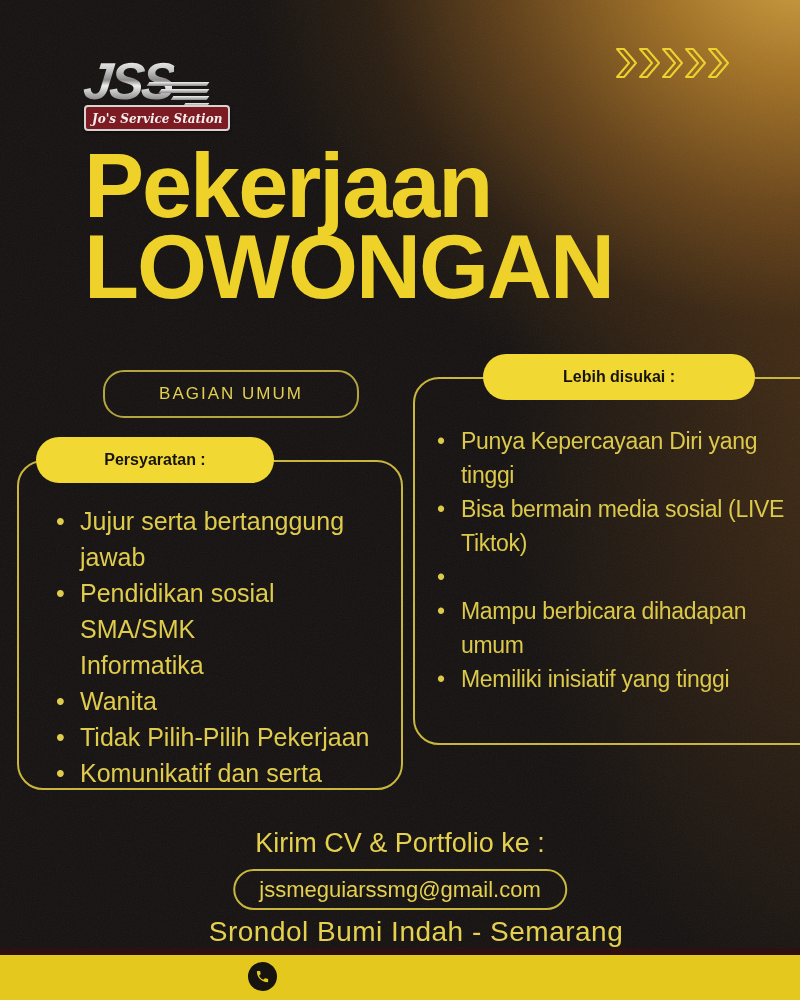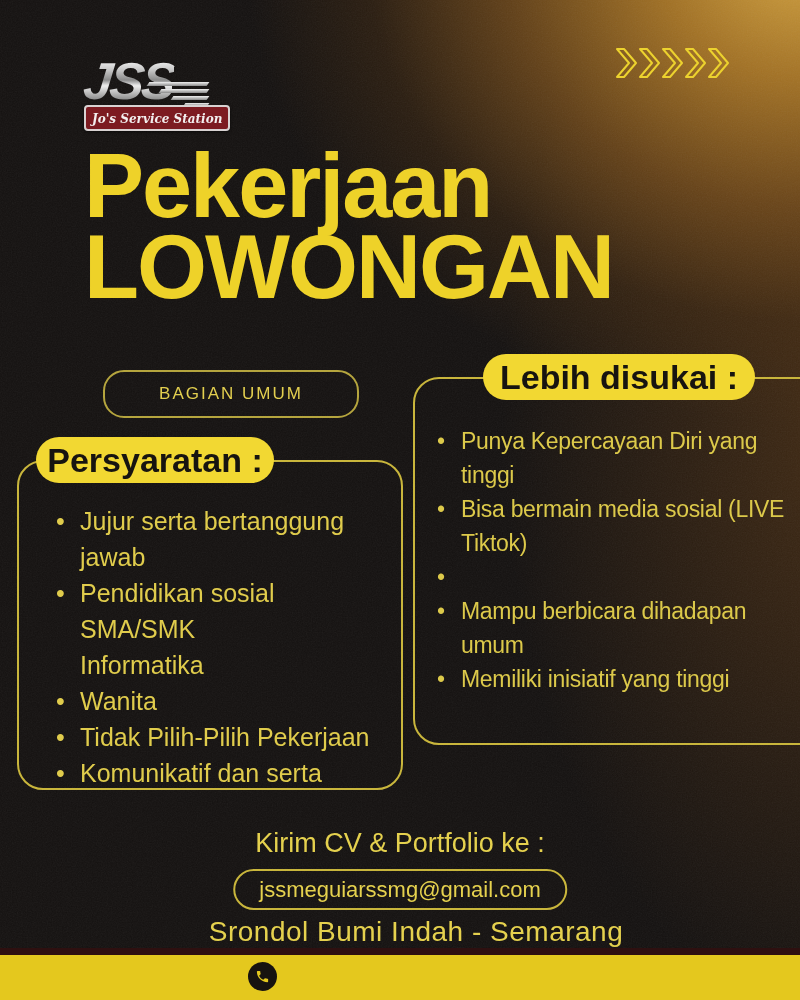--- a/index.html
+++ b/index.html
@@ -48,21 +48,21 @@
     display:flex; align-items:center; justify-content:center;
   }
 
   
   .box { position:absolute; border:2px solid #c9b63c; border-radius:26px; box-sizing:border-box; }
   .box-left  { left:17px;  top:460px; width:386px; height:330px; }
   .box-right { left:413px; top:377px; width:430px; height:368px; }
 
   .pill-heading {
     position:absolute; background:#f2d832; border-radius:23px; color:#171410; font-weight:700;
-    font-size:34px; display:flex; align-items:center; justify-content:center; box-sizing:border-box;
+    font-size:16px; display:flex; align-items:center; justify-content:center; box-sizing:border-box;
   }
   .pill-persyaratan { left:36px;  top:437px; width:238px; height:46px; }
   .pill-lebih       { left:483px; top:354px; width:272px; height:46px; }
 
   
   .list { position:absolute; margin:0; padding:0; list-style:none; }
   .list li { display:flex; }
   .bullet { flex:none; width:24px; }
   .li-text { white-space:pre-line; }
   .list-left  { left:56px;  top:503px; width:340px; font-size:25px; line-height:36px; color:#e0cc4c; }

